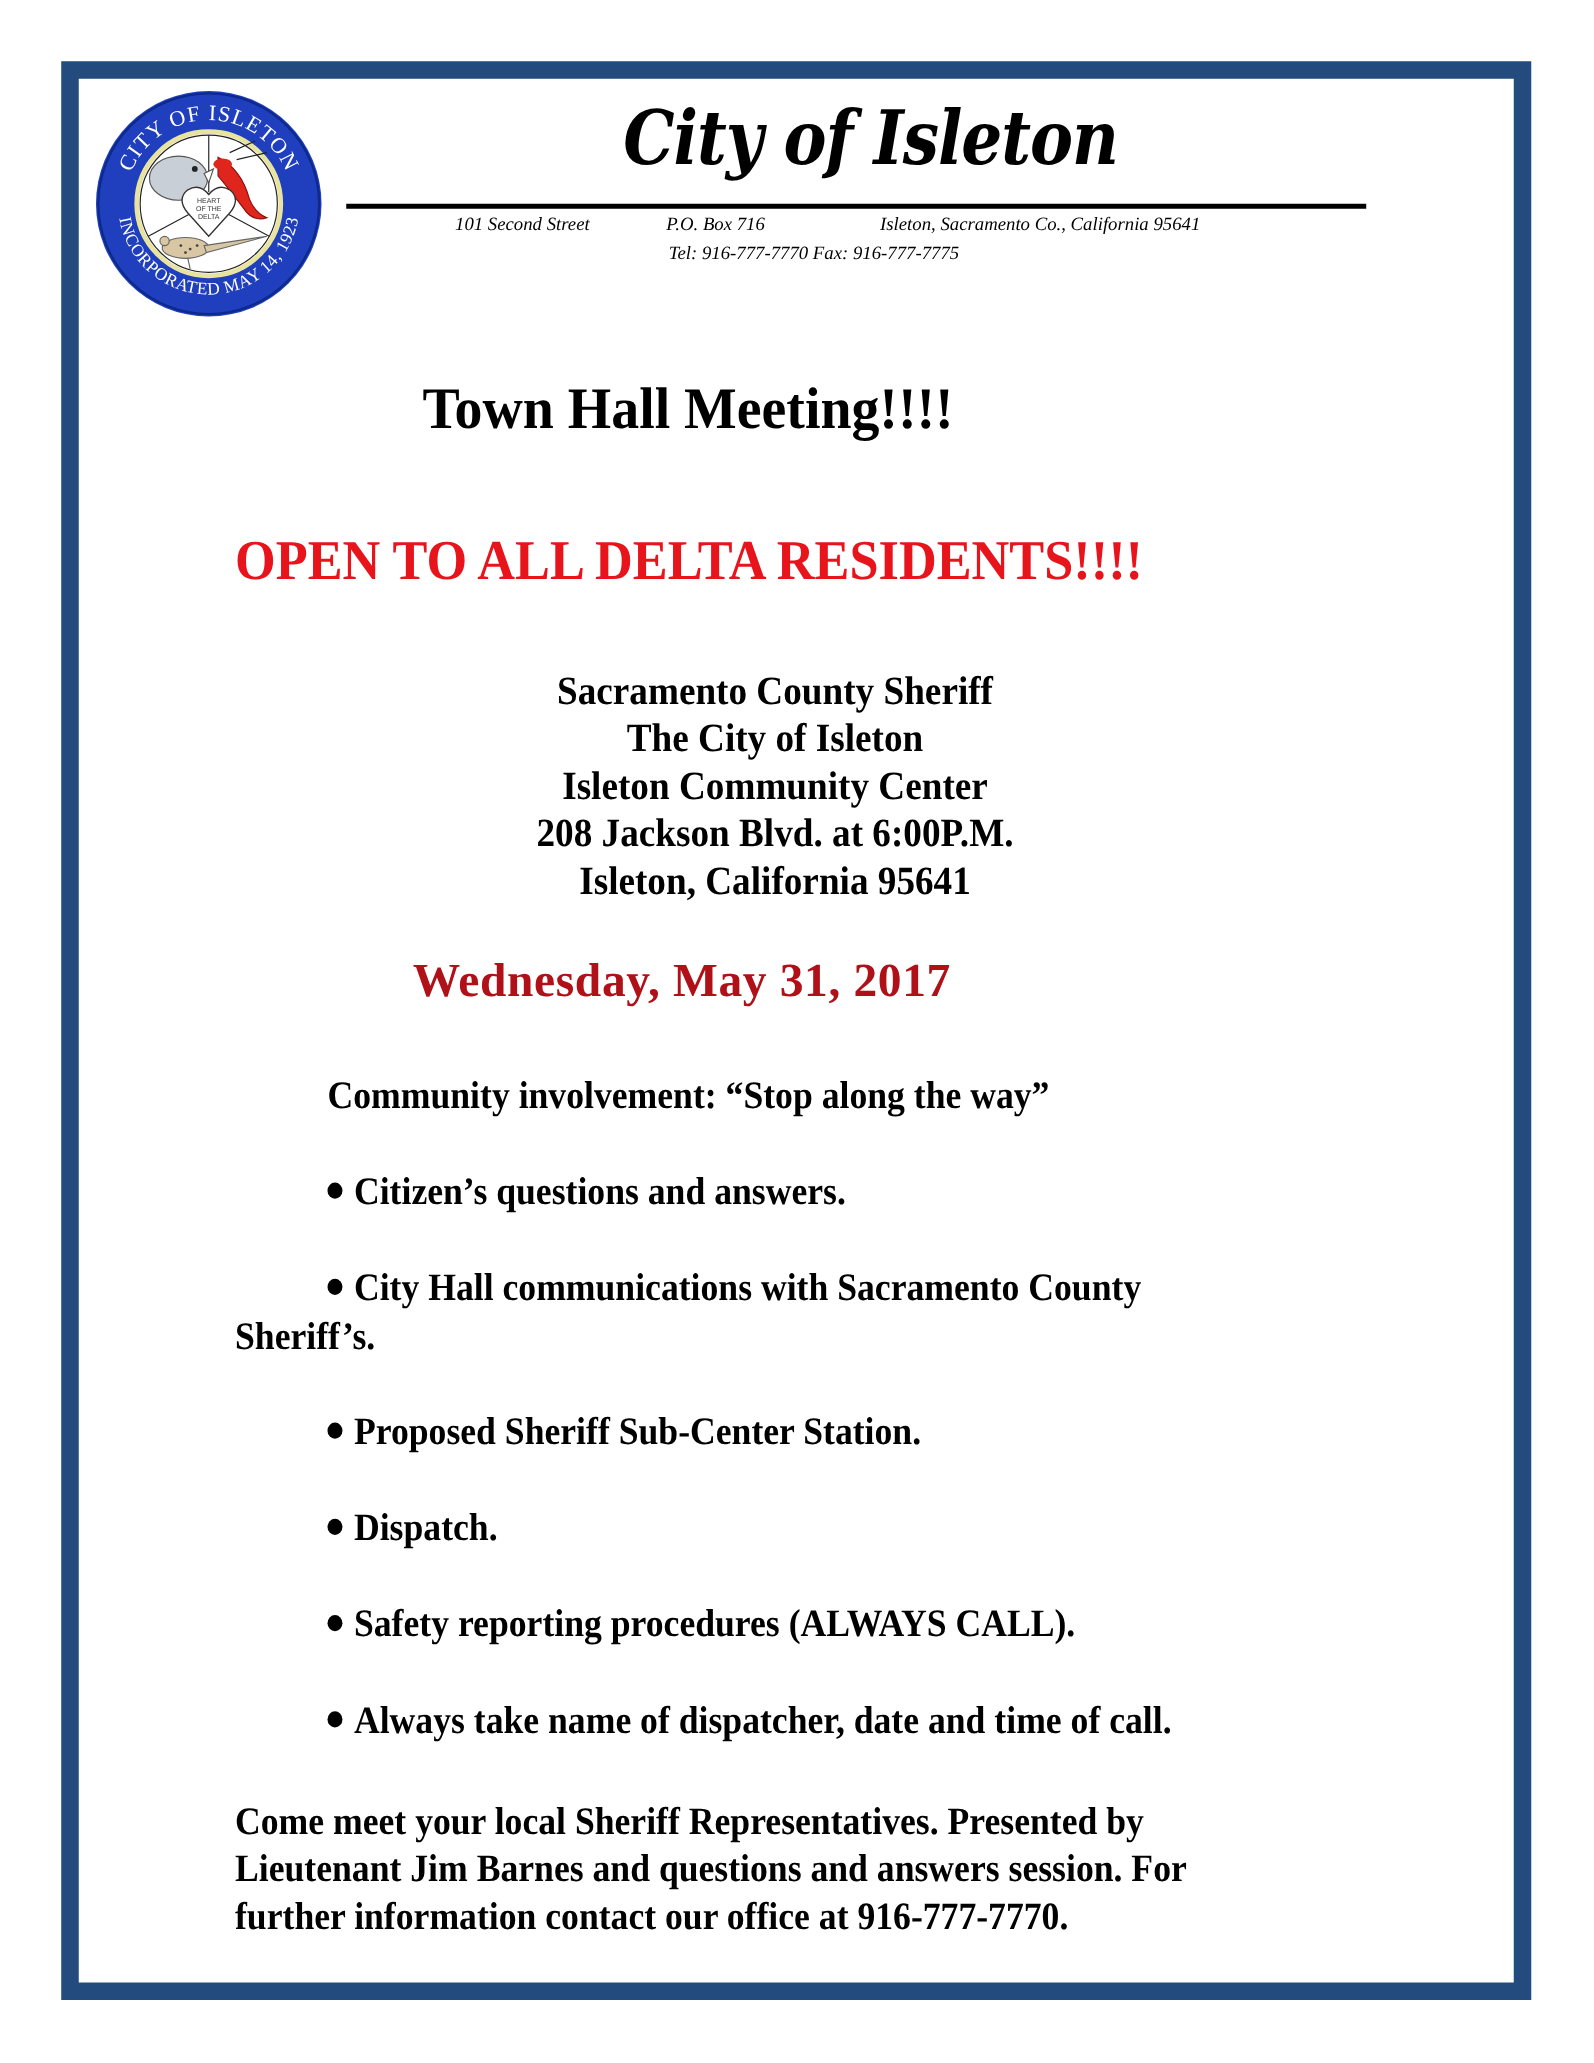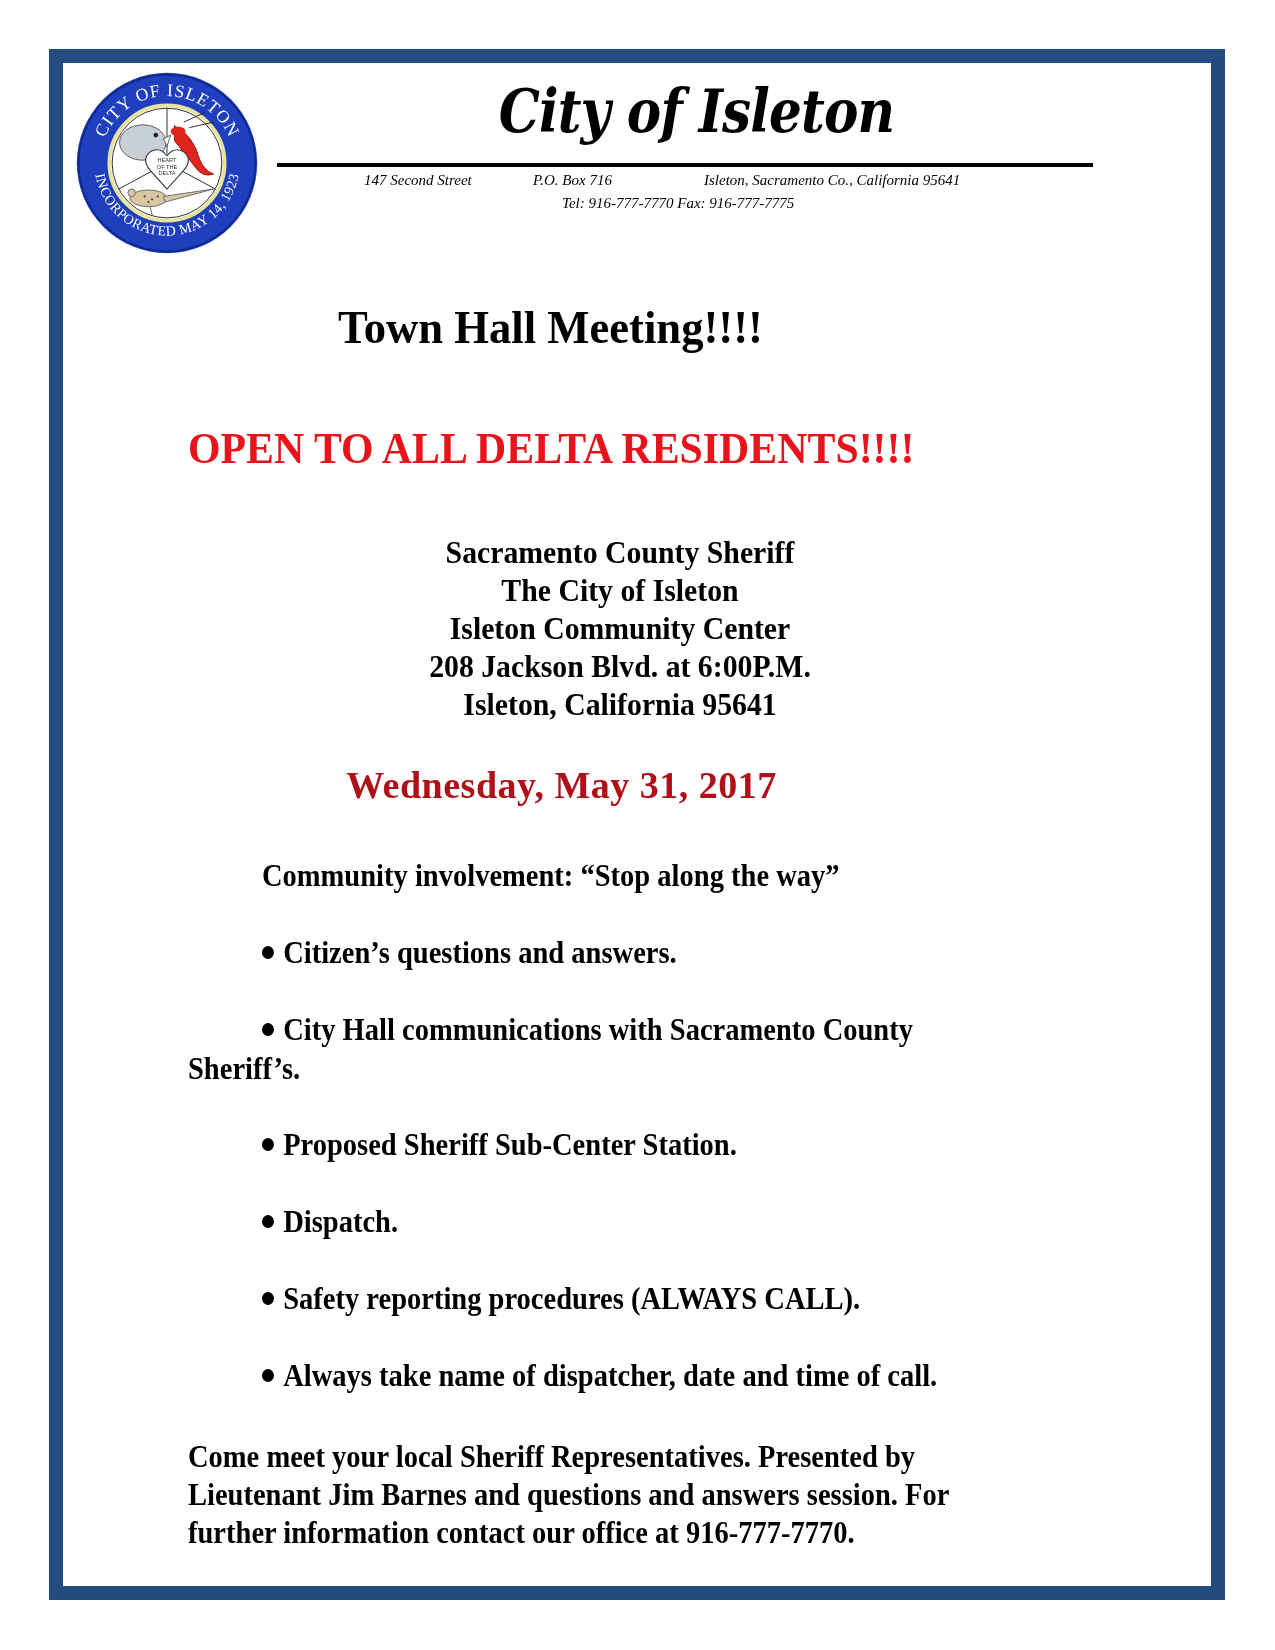--- a/index.html
+++ b/index.html
@@ -8,21 +8,21 @@
     .abs { position: absolute; white-space: nowrap; }
     .logo { position: absolute; left: 74px; top: 68px; width: 186px; height: 190px; }
     .header-title { left: 0; width: 1275px; top: 76px; text-align: center; padding-left: 120px; box-sizing: border-box;
       font-family: "DejaVu Serif", serif; font-style: italic; font-weight: bold; font-size: 60px; letter-spacing: -1px; transform: scaleX(0.86); transform-origin: 690px 0; }
     .rule { position: absolute; left: 277px; top: 163px; width: 816px; height: 4px; background: #000; }
     .addr { font-family: "Liberation Serif", serif; font-style: italic; font-size: 15px; top: 172px; }
     .tel { font-family: "Liberation Serif", serif; font-style: italic; font-size: 15px; top: 195px; }
     .h1 { font-weight: bold; font-size: 47px; top: 300px; left: 338px; transform: scaleX(0.95); transform-origin: 0 0; }
     .h2 { font-weight: bold; font-size: 45px; top: 422px; left: 188px; color: #e8141c; transform: scaleX(0.93); transform-origin: 0 0; }
     .center-block { position: absolute; left: 300px; width: 640px; text-align: center; font-weight: bold; font-size: 32px; line-height: 38px; top: 533px; transform: scaleX(0.93); transform-origin: 50% 0; }
-    .date { font-weight: bold; font-size: 38px; color: #b01018; left: 16px; width: 1126px; text-align: center; top: 763px; padding-right: 35px; box-sizing: border-box; letter-spacing: 0.5px; }
+    .date { font-weight: bold; font-size: 38px; color: #b01018; left: 0; width: 1126px; text-align: center; top: 763px; padding-right: 35px; box-sizing: border-box; letter-spacing: 0.5px; }
     .body-text { font-weight: bold; font-size: 31px; transform: scaleX(0.92); transform-origin: 0 0; }
     .bullet-dot { display: inline-block; width: 13px; height: 13px; border-radius: 50%; background: #000; margin-right: 10px; vertical-align: middle; position: relative; top: -3px; }
     .closing { position: absolute; left: 188px; top: 1438px; font-weight: bold; font-size: 31px; line-height: 38px; white-space: nowrap; transform: scaleX(0.92); transform-origin: 0 0; }
   </style>
 </head>
 <body>
 
 <div class="frame"></div>
 
 <svg class="logo" viewBox="0 0 200 200" xmlns="http://www.w3.org/2000/svg">
@@ -63,24 +63,24 @@
   <circle cx="62" cy="132" r="4" fill="#d9c7a3" stroke="#666" stroke-width="1"></circle>
   <circle cx="76" cy="136" r="1.2" fill="#444"></circle>
     <circle cx="84" cy="139" r="1.2" fill="#444"></circle>
     <circle cx="80" cy="142" r="1.2" fill="#444"></circle>
     <circle cx="90" cy="136" r="1.2" fill="#444"></circle>
   <line x1="82" y1="147" x2="84" y2="156" stroke="#666" stroke-width="1"></line>
 </svg>
 
 <div class="abs header-title">City of Isleton</div>
 <div class="rule"></div>
-<div class="abs addr" style="left:364px;">147 Second Street</div>
+<div class="abs addr" style="left:364px;">101 Second Street</div>
 <div class="abs addr" style="left:533px;">P.O. Box 716</div>
 <div class="abs addr" style="left:704px;">Isleton, Sacramento Co., California 95641</div>
-<div class="abs tel" style="left:562px;">Tel: 916-777-7770 Fax:  916-777-7775</div>
+<div class="abs tel" style="left:535px;">Tel: 916-777-7770 Fax:  916-777-7775</div>
 
 <div class="abs h1">Town Hall Meeting!!!!</div>
 <div class="abs h2">OPEN TO ALL DELTA RESIDENTS!!!!</div>
 
 <div class="center-block">
   <div>Sacramento County Sheriff</div>
   <div>The City of Isleton</div>
   <div>Isleton Community Center</div>
   <div>208 Jackson Blvd. at 6:00P.M.</div>
   <div>Isleton, California 95641</div>

